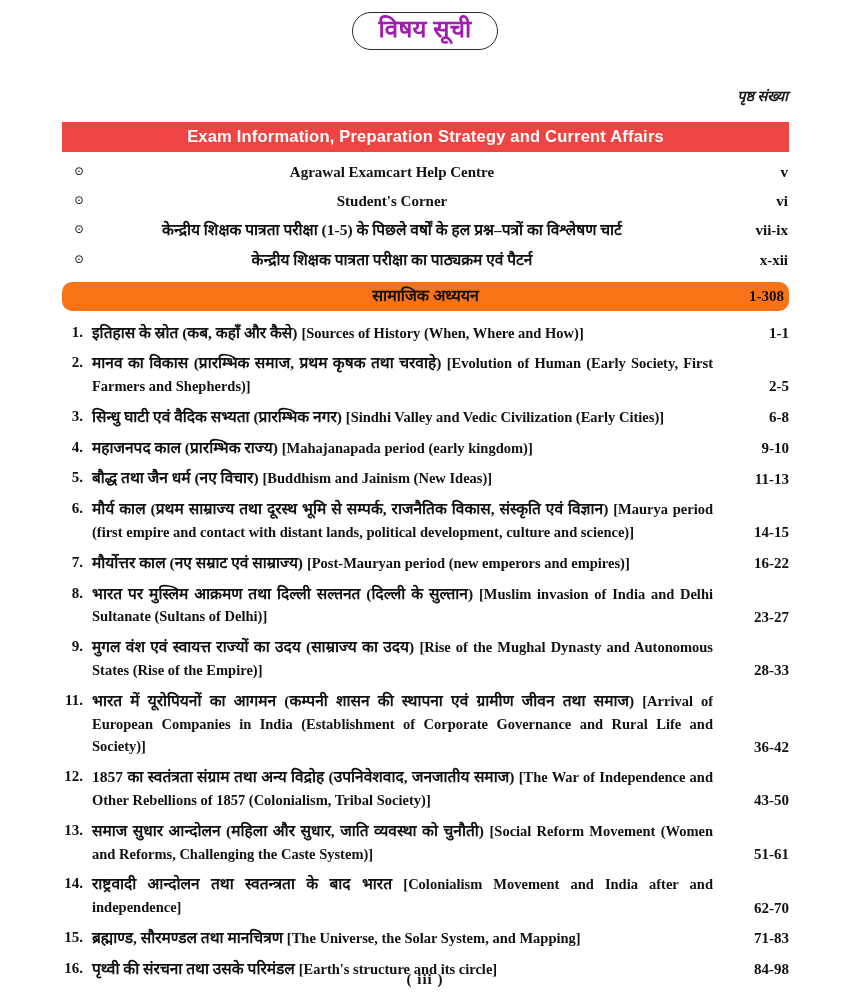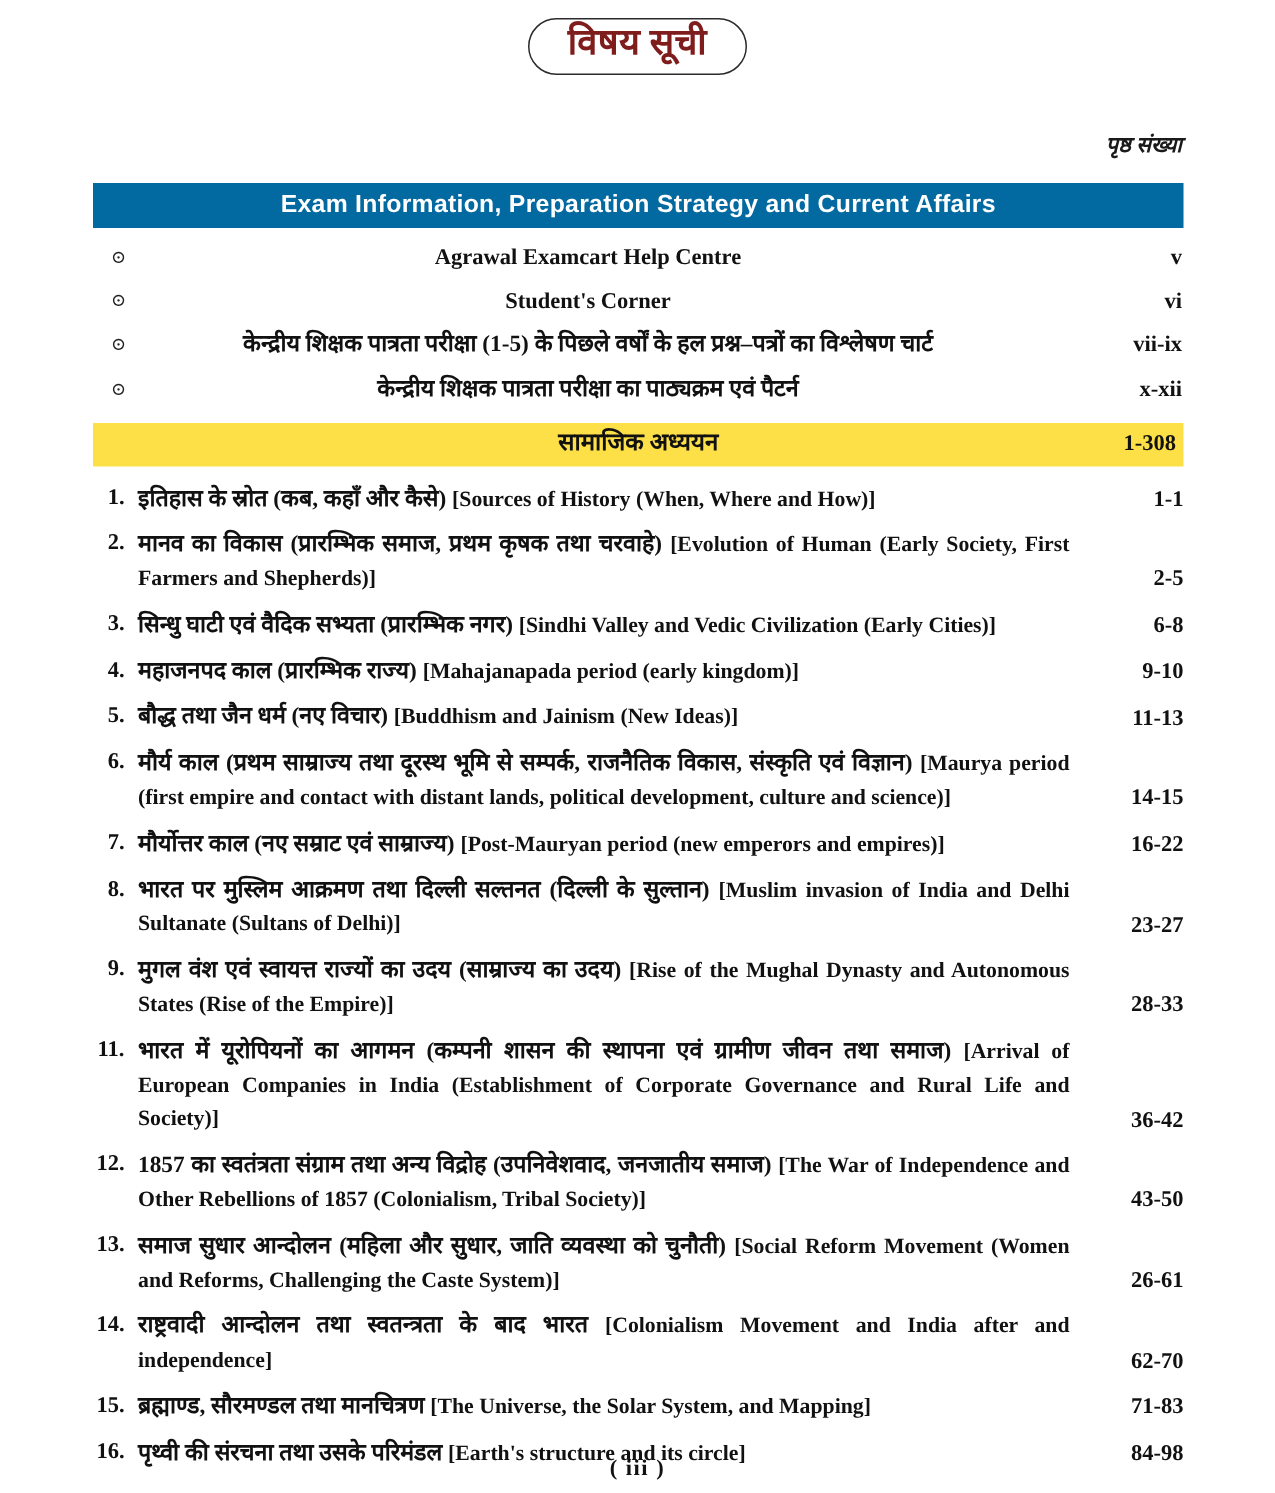--- a/index.html
+++ b/index.html
@@ -32,21 +32,21 @@
     margin-top: 9px;
     height: 44px;
   }
   .title-box {
     border: 1.6px solid #2b2b2b;
     border-radius: 22px;
     padding: 3px 26px 5px 26px;
     font-size: 24px;
     font-weight: 700;
     line-height: 1.15;
-    color: #7f1d1d;
+    color: #a21caf;
     letter-spacing: 0.3px;
     font-family: "Liberation Serif", "DejaVu Serif", serif;
   }
 
   
   .pageno-caption {
     position: absolute;
     right: 62px;
     top: 76px;
     font-size: 14.5px;
@@ -58,39 +58,40 @@
   
   .content {
     position: absolute;
     left: 62px;
     top: 113px;
     width: 727px;
   }
 
   
   .band-dark {
-    background: #0369a1;
+    background: #ef4444;
     color: #ffffff;
     text-align: center;
     font-family: "Liberation Sans", "DejaVu Sans", sans-serif;
     font-size: 16.5px;
     font-weight: 700;
     letter-spacing: 0.2px;
     padding: 5px 0 6px 0;
     line-height: 1.15;
   }
 
   
   .band-light {
-    background: #fde047;
+    background: #f97316;
     color: #111111;
     position: relative;
     padding: 4px 0 5px 0;
     line-height: 1.2;
     margin-top: 4px;
+    border-radius: 10px;
   }
   .band-light .band-title {
     text-align: center;
     font-size: 16px;
     font-weight: 700;
   }
   .band-light .band-pages {
     position: absolute;
     right: 5px;
     top: 50%;
@@ -292,21 +293,21 @@
           <span class="ch-pages">36-42</span>
         </div>
         <div class="chapter-row">
           <span class="ch-num">12.</span>
           <span class="ch-body"><span class="hi">1857 का स्वतंत्रता संग्राम तथा अन्य विद्रोह (उपनिवेशवाद, जनजातीय समाज) </span><span class="en">[The War of Independence and Other Rebellions of 1857 (Colonialism, Tribal Society)]</span></span>
           <span class="ch-pages">43-50</span>
         </div>
         <div class="chapter-row">
           <span class="ch-num">13.</span>
           <span class="ch-body"><span class="hi">समाज सुधार आन्दोलन (महिला और सुधार, जाति व्यवस्था को चुनौती) </span><span class="en">[Social Reform Movement (Women and Reforms, Challenging the Caste System)]</span></span>
-          <span class="ch-pages">26-61</span>
+          <span class="ch-pages">51-61</span>
         </div>
         <div class="chapter-row">
           <span class="ch-num">14.</span>
           <span class="ch-body"><span class="hi">राष्ट्रवादी आन्दोलन तथा स्वतन्त्रता के बाद भारत </span><span class="en">[Colonialism Movement and India after and independence]</span></span>
           <span class="ch-pages">62-70</span>
         </div>
         <div class="chapter-row">
           <span class="ch-num">15.</span>
           <span class="ch-body"><span class="hi">ब्रह्माण्ड, सौरमण्डल तथा मानचित्रण </span><span class="en">[The Universe, the Solar System, and Mapping]</span></span>
           <span class="ch-pages">71-83</span>

